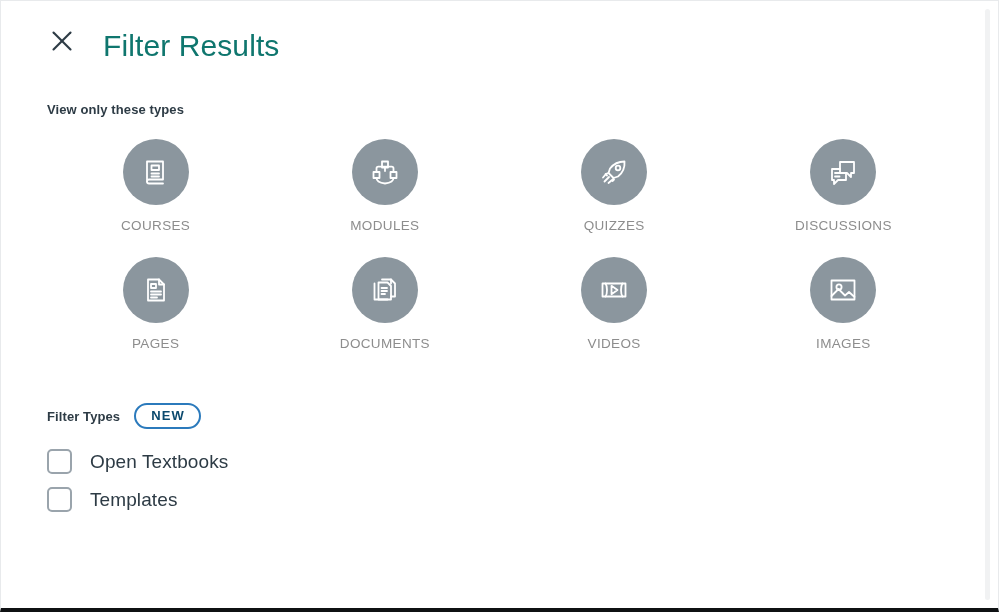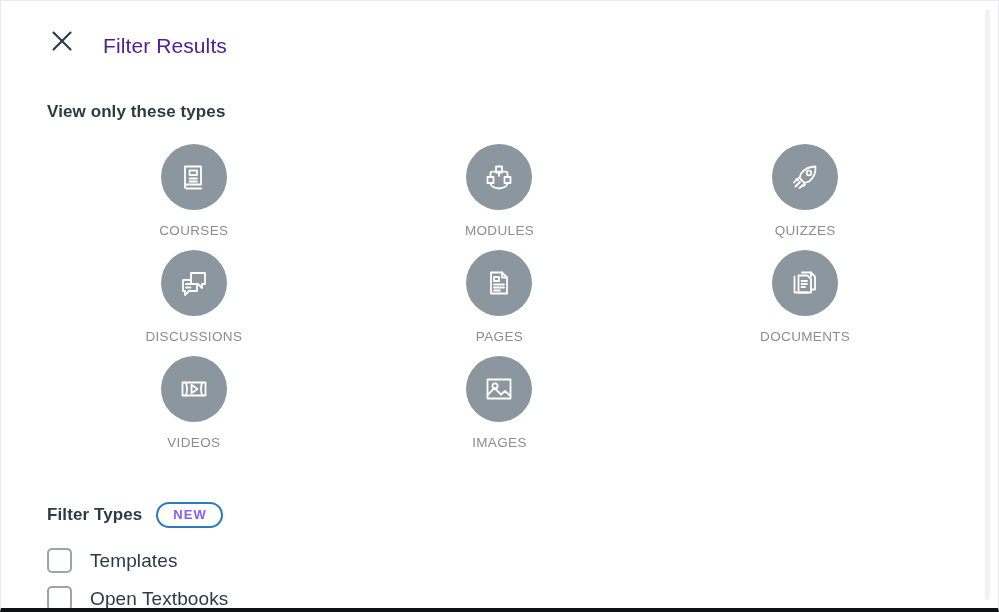--- a/index.html
+++ b/index.html
@@ -49,45 +49,45 @@
     background: transparent;
     border: none;
     padding: 0;
     cursor: pointer;
     color: #2d3b45;
     flex: 0 0 auto;
   }
   .close-btn svg { display: block; }
   .panel-title {
     margin: 9px 0 0 26px;
-    font-size: 21px;
+    font-size: 30px;
     font-weight: 400;
-    color: #4c1d95;
+    color: #0f766e;
     letter-spacing: 0.1px;
     line-height: 1;
   }
 
   
   .section-heading {
     margin: 0;
     padding: 0 0 0 46px;
-    font-size: 17px;
+    font-size: 13px;
     font-weight: bold;
     color: #2d3b45;
     letter-spacing: 0.1px;
   }
   .heading-types { margin-top: 49px; }
 
   
   .type-grid {
     margin-top: 22px;
     padding: 0 40px 0 40px;
     display: grid;
-    grid-template-columns: repeat(3, 1fr);
-    row-gap: 12px;
+    grid-template-columns: repeat(4, 1fr);
+    row-gap: 24px;
   }
   .type-item {
     display: flex;
     flex-direction: column;
     align-items: center;
     background: transparent;
     border: none;
     padding: 0;
     cursor: pointer;
     font-family: inherit;
@@ -115,21 +115,21 @@
   .heading-row {
     margin-top: 52px;
     display: flex;
     align-items: center;
     padding-left: 46px;
   }
   .heading-row .section-heading { padding-left: 0; }
   .new-badge {
     margin-left: 14px;
     border: 2px solid #2b7abc;
-    color: #8b5cf6;
+    color: #0c4a6e;
     border-radius: 999px;
     font-size: 13px;
     font-weight: bold;
     letter-spacing: 1.1px;
     padding: 4px 14px 5px 15px;
     line-height: 1;
   }
 
   .checkbox-list {
     margin-top: 20px;
@@ -300,24 +300,24 @@
     </div>
 
     <div class="heading-row">
       <h2 class="section-heading">Filter Types</h2>
       <span class="new-badge">NEW</span>
     </div>
 
     <div class="checkbox-list">
       <label class="checkbox-row">
         <span class="checkbox-box"></span>
-        <span class="checkbox-label">Templates</span>
+        <span class="checkbox-label">Open Textbooks</span>
       </label>
       <label class="checkbox-row">
         <span class="checkbox-box"></span>
-        <span class="checkbox-label">Open Textbooks</span>
+        <span class="checkbox-label">Templates</span>
       </label>
     </div>
 
   </div>
 
   <div class="scroll-track"></div>
 </div>
 
 </body></html>

